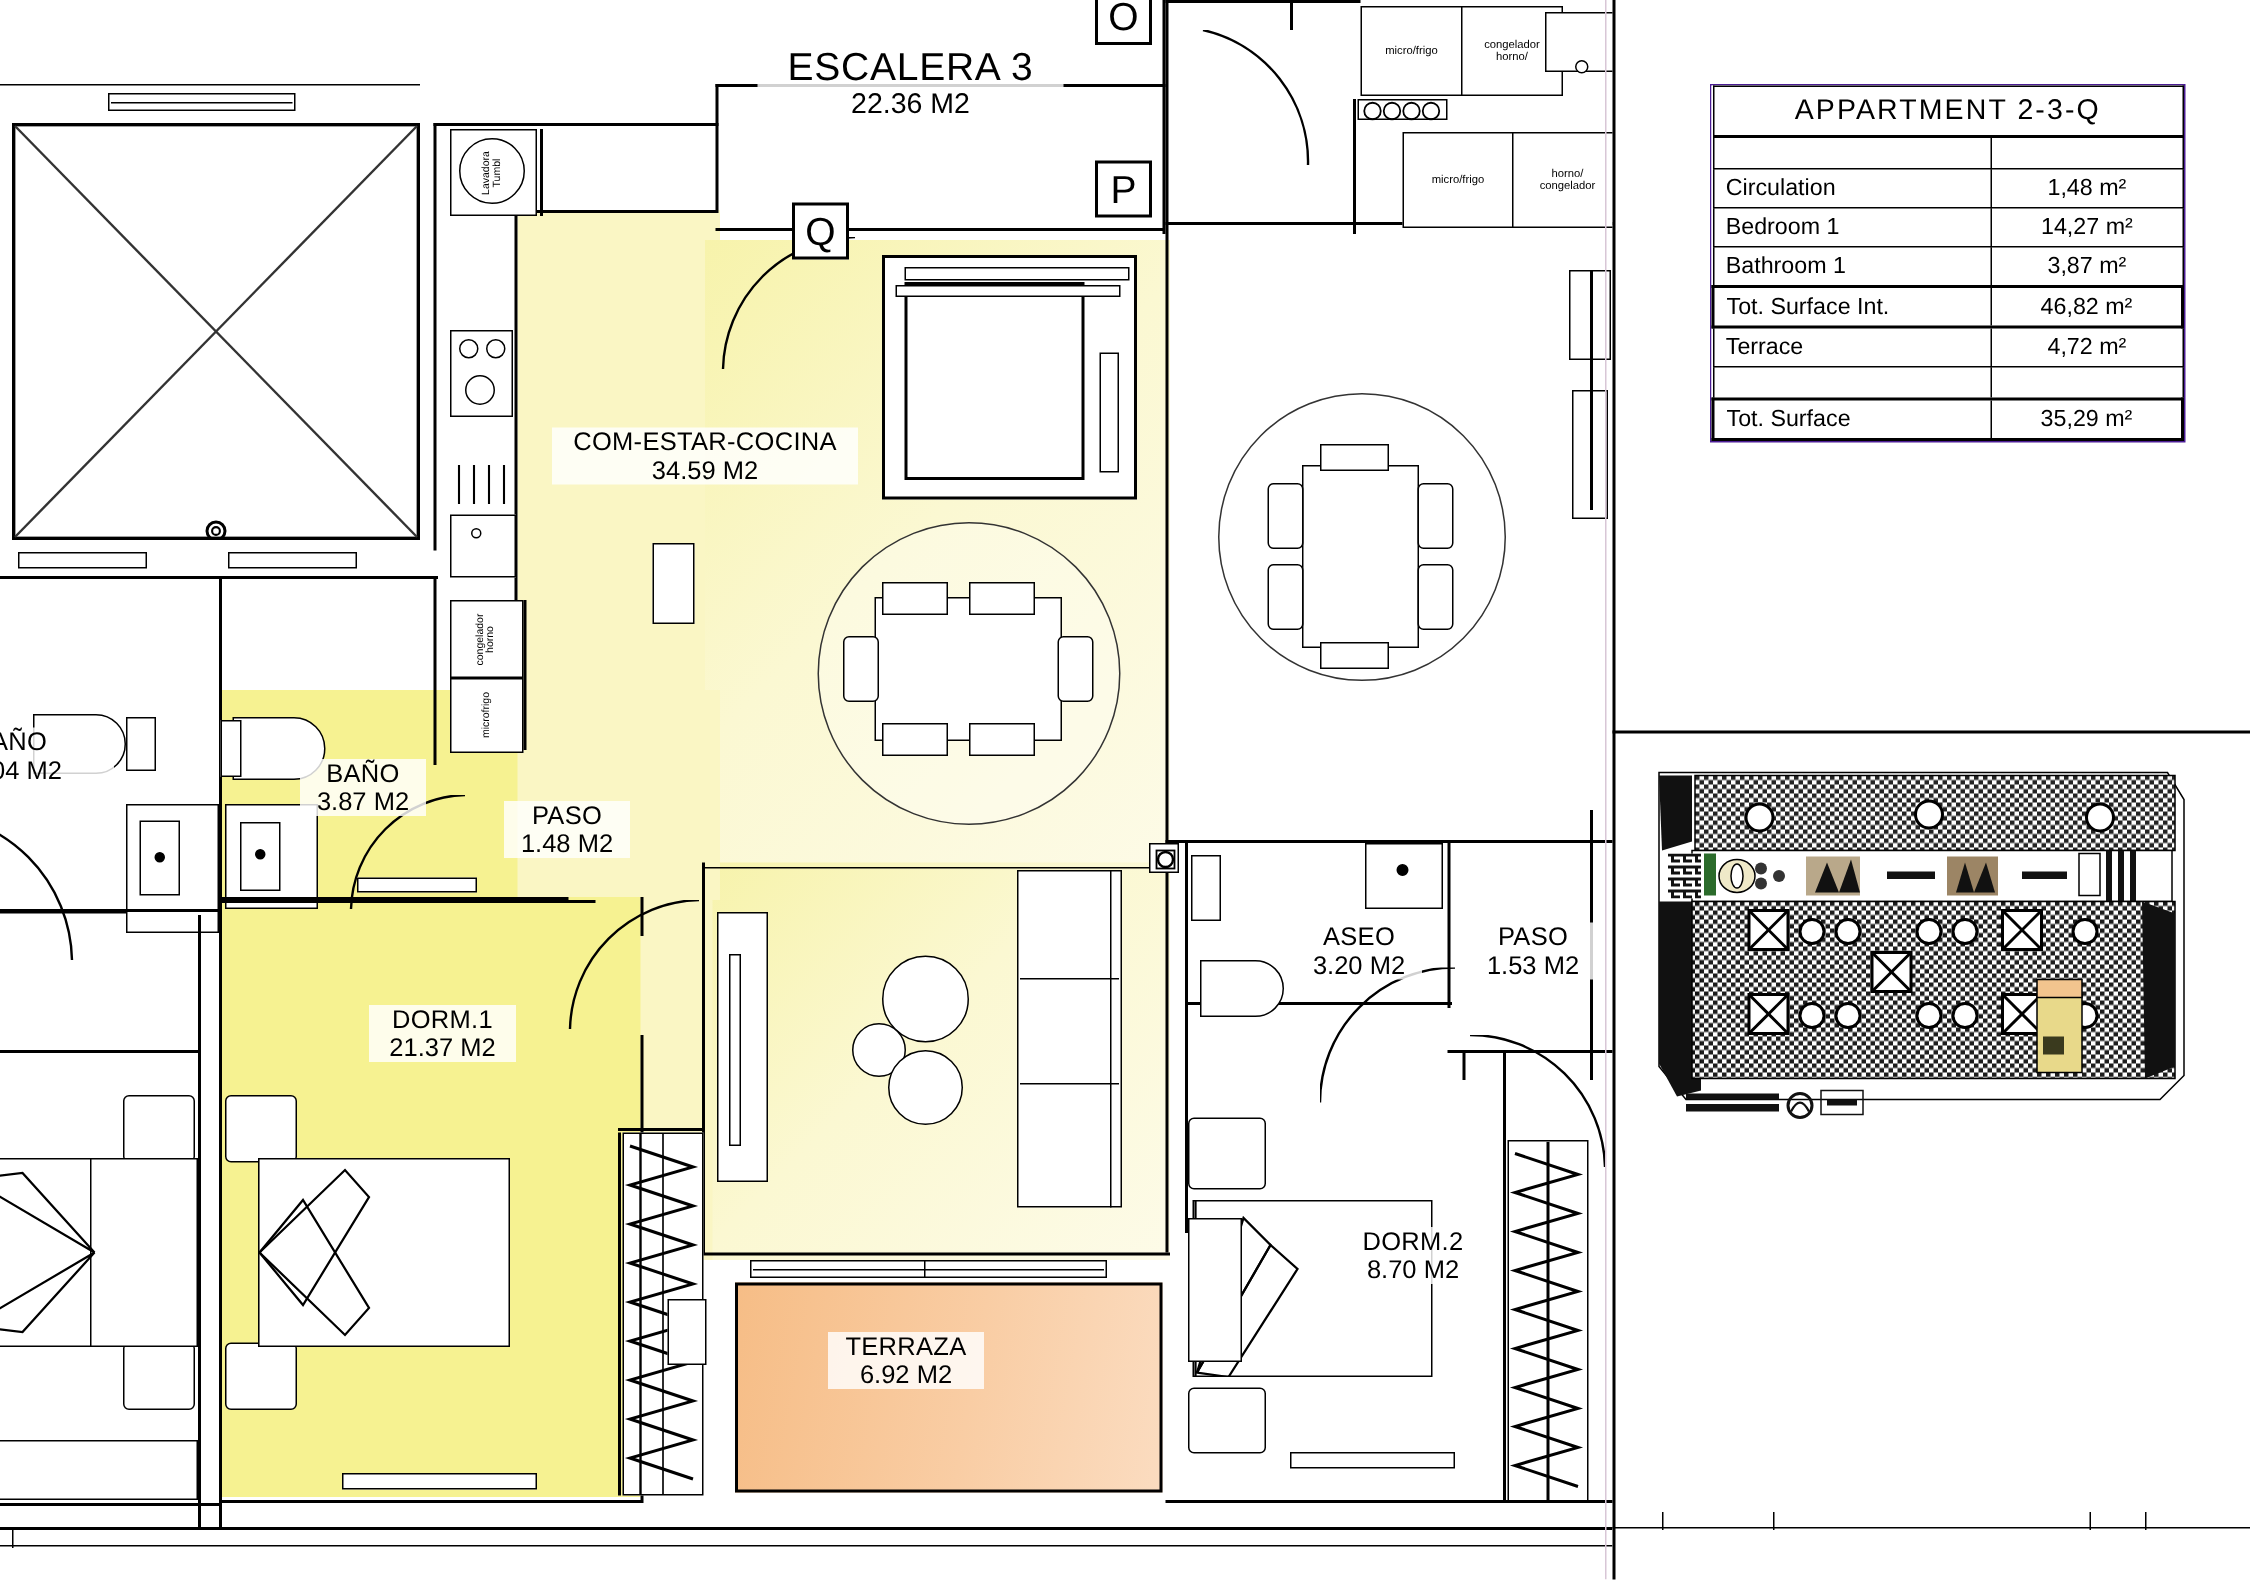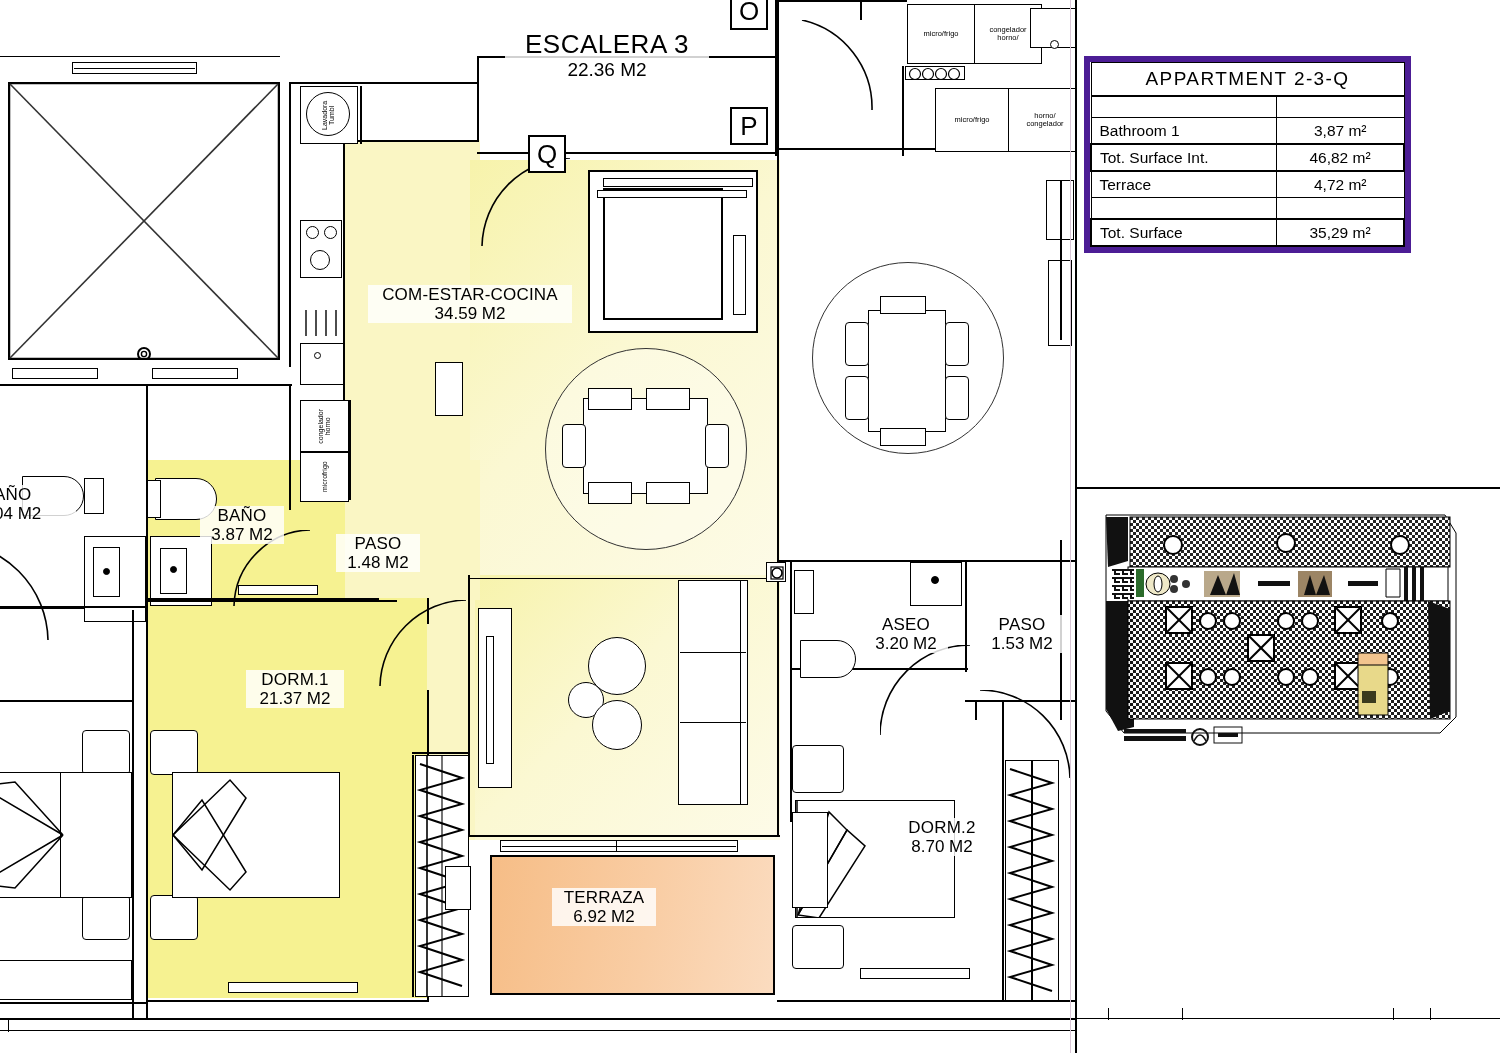--- a/index.html
+++ b/index.html
@@ -79,21 +79,21 @@
   table.spec td.k{width:168px;text-align:left;}
   table.spec td.v{width:110px;text-align:center;}
   table.spec tr.title td{
     text-align:center;font-size:19px;letter-spacing:1.4px;height:32px;
     border-bottom:2px solid #000;
   }
   table.spec tr.blank td{height:20px;}
   table.spec tr.strong td{border-top:2.5px solid #000;border-bottom:2.5px solid #000;font-weight:400;}
   table.spec tr.strong td.k{border-left:2.5px solid #000;}
   table.spec tr.strong td.v{border-right:2.5px solid #000;}
-  #spec-wrap{position:absolute;left:1084px;top:56px;border:6px solid #4c1d95;}
+  #spec-wrap{position:absolute;left:1140px;top:56px;border:1px solid #4c1d95;}
 
   
   #keyplan{position:absolute;left:1100px;top:505px;width:360px;height:250px;background:#fff;}
   #keyplan svg{display:block;}
 
   
   .xroom{position:absolute;}
   .xroom svg{display:block;}
   .vline{position:absolute;background:#000;width:1px;}
   .hline{position:absolute;background:#000;height:1px;}
@@ -485,20 +485,28 @@
 
   <div id="spec-wrap">
     <table class="spec">
       <tbody id="spec-body">
           <tr class="title">
             <td colspan="2">APPARTMENT 2-3-Q</td>
           </tr>
           <tr class="blank">
             <td class="k">&nbsp;</td>
             <td class="v">&nbsp;</td>
+          </tr>
+          <tr>
+            <td class="k">Circulation</td>
+            <td class="v">1,48 m²</td>
+          </tr>
+          <tr>
+            <td class="k">Bedroom 1</td>
+            <td class="v">14,27 m²</td>
           </tr>
           <tr>
             <td class="k">Bathroom 1</td>
             <td class="v">3,87 m²</td>
           </tr>
           <tr class="strong">
             <td class="k">Tot. Surface Int.</td>
             <td class="v">46,82 m²</td>
           </tr>
           <tr>

